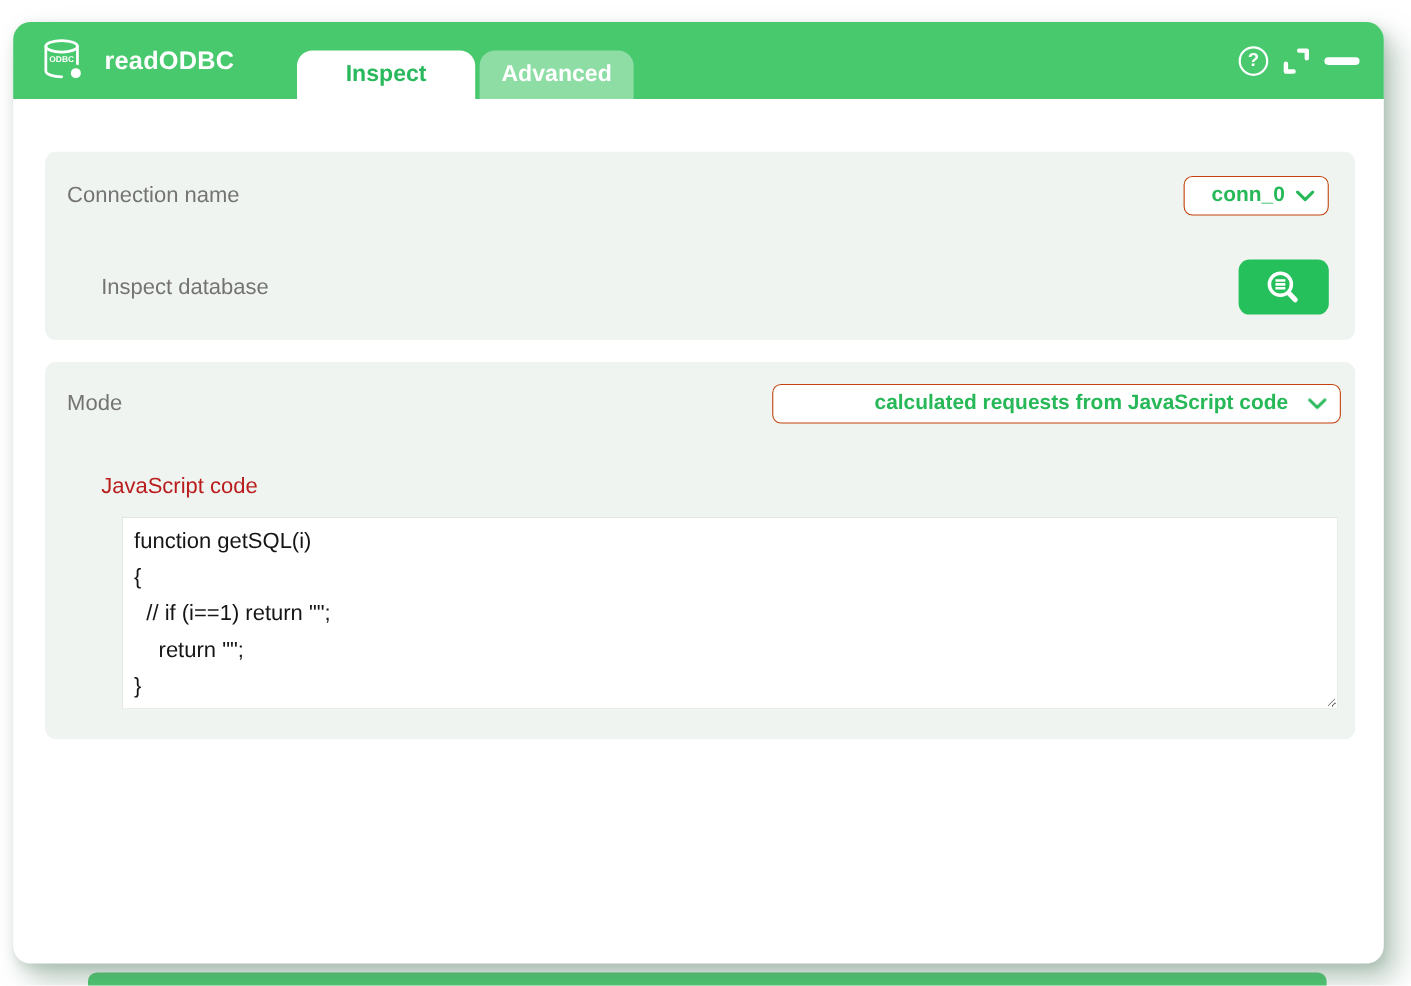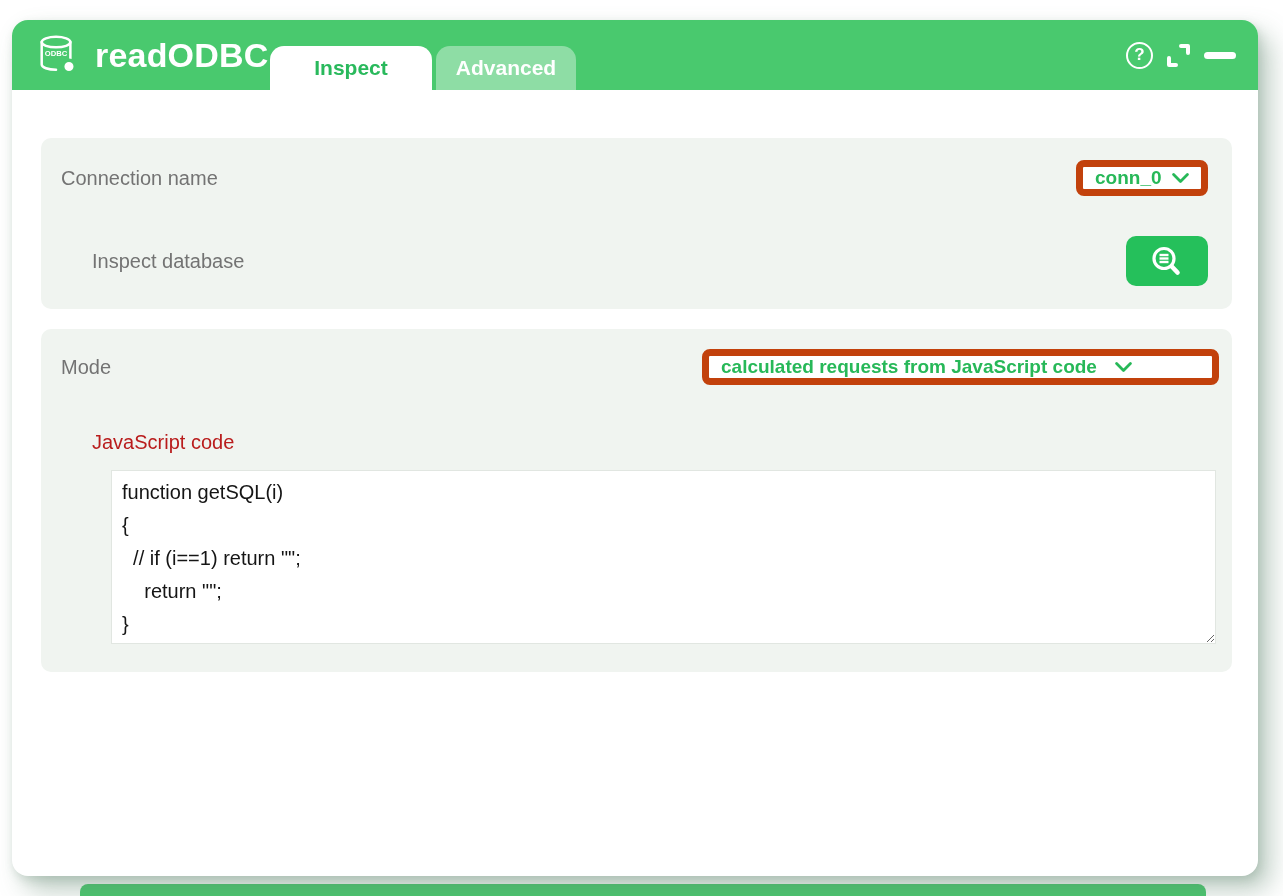--- a/index.html
+++ b/index.html
@@ -28,21 +28,21 @@
     position: relative; height: 70px;
     background: #49c96e;
     border-radius: 16px 16px 0 0;
   }
   .app-id {
     position: absolute; left: 22px; top: 0; height: 100%;
     display: flex; align-items: center; gap: 15px;
   }
   .db-icon { width: 46px; height: 44px; display: flex; }
   .window-title {
-    color: #ffffff; font-size: 34px; font-weight: 700; letter-spacing: 0.2px; text-align: right;
+    color: #ffffff; font-size: 23px; font-weight: 700; letter-spacing: 0.2px; text-align: right;
   }
   .tabs {
     position: absolute; left: 258px; bottom: 0;
     display: flex; gap: 4px; align-items: flex-end;
   }
   .tab {
     height: 44px; width: 162px;
     display: flex; align-items: center; justify-content: center;
     border-radius: 14px 14px 0 0;
     font-size: 21px; font-weight: 700; cursor: pointer;
@@ -69,23 +69,23 @@
   }
   .section-connection { padding: 22px 24px 23px 20px; }
   .section-mode { margin-top: 20px; padding: 20px 13px 28px 20px; }
 
   .row { display: flex; align-items: center; justify-content: space-between; }
   .row-inspect { margin-top: 40px; gap: 16px; }
   .field-label { font-size: 20px; color: #737373; }
   .indented { margin-left: 31px; }
 
   .dropdown {
-    background: #ffffff; border: 7px solid #c2410c; border-radius: 8px;
+    background: #ffffff; border: 1px solid #c2410c; border-radius: 8px;
     height: 36px; padding: 0 12px;
-    display: flex; align-items: center; gap: 10px;
+    display: flex; align-items: center; justify-content: flex-end; gap: 10px;
     cursor: pointer;
   }
   .dropdown-value { color: #27b858; font-size: 19px; font-weight: 700; white-space: nowrap; }
   .dd-conn { width: 132px; }
   .dd-mode { width: 517px; gap: 18px; }
 
   .search-btn {
     width: 82px; height: 50px; background: #25c05b; border: none; border-radius: 10px;
     display: flex; align-items: center; justify-content: center; cursor: pointer;
   }

